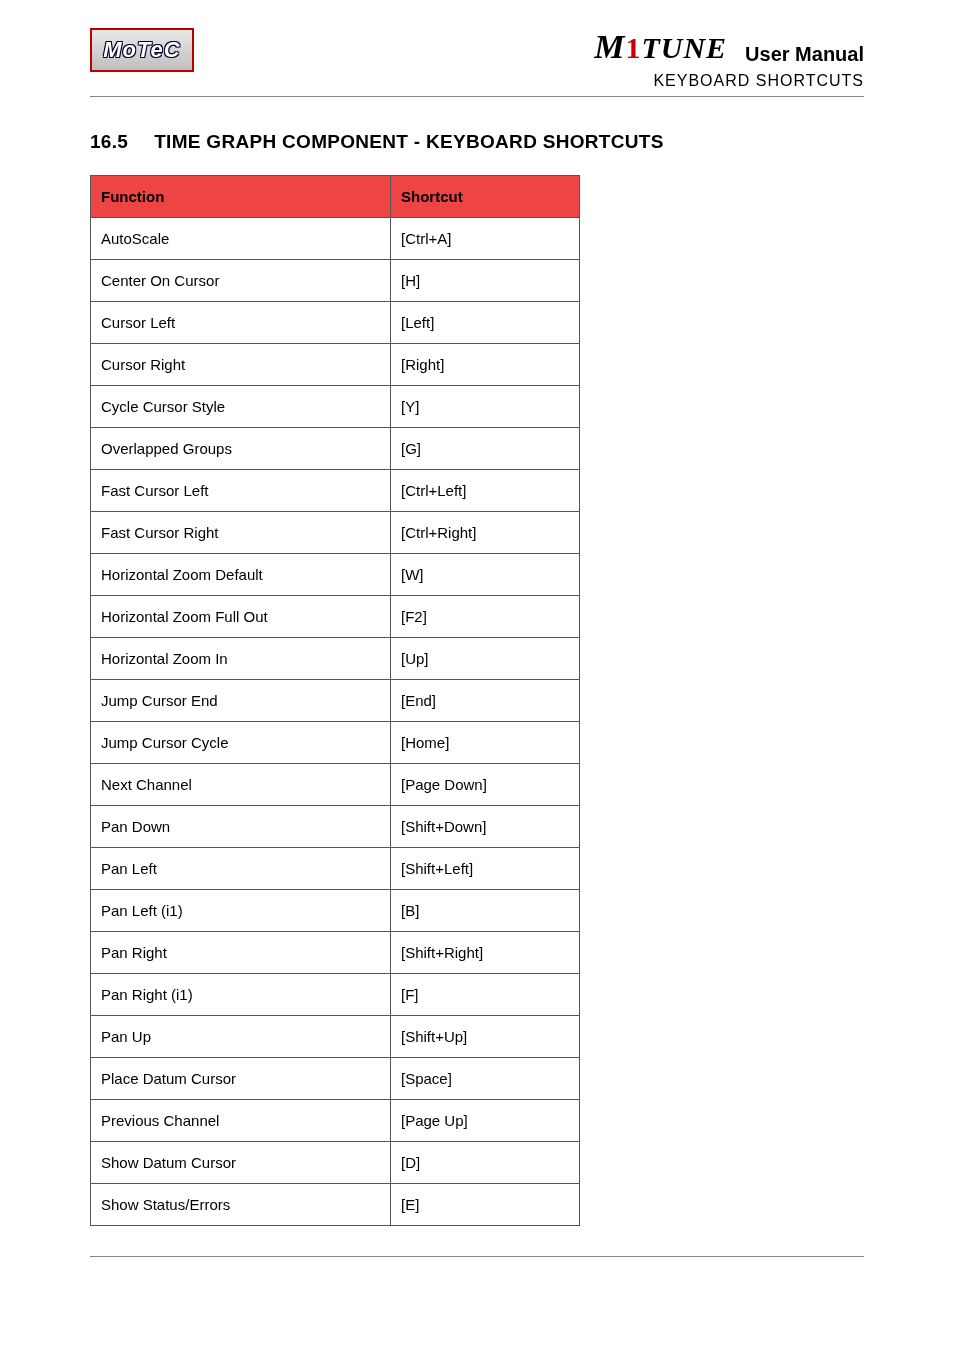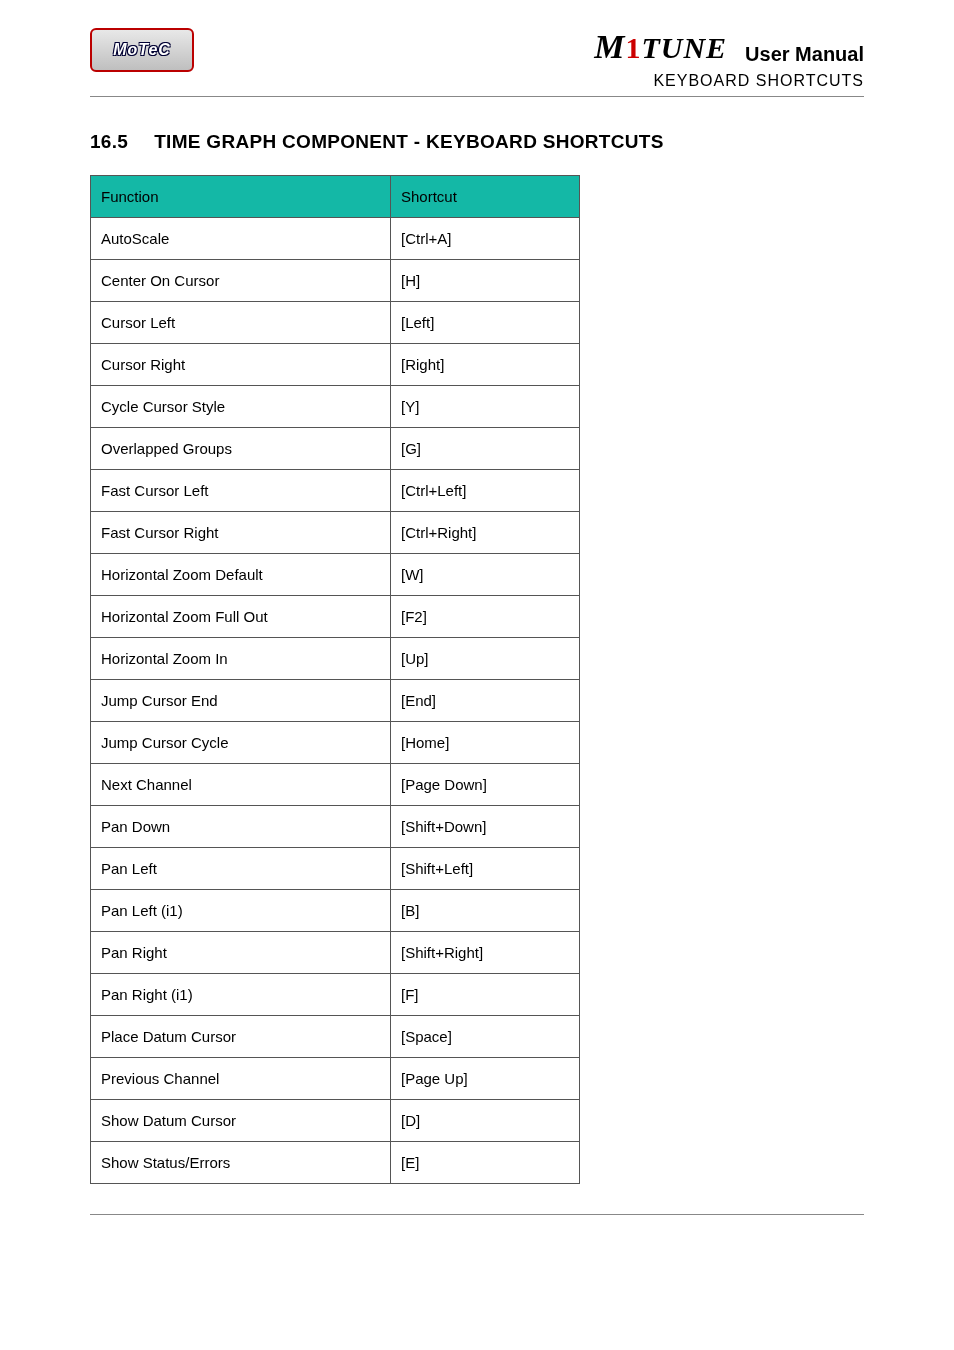--- a/index.html
+++ b/index.html
@@ -16,25 +16,25 @@
   .header-row {
     display: flex;
     justify-content: space-between;
     align-items: flex-start;
     border-bottom: 1px solid #888;
     padding-bottom: 6px;
     margin-bottom: 34px;
   }
   .motec-logo {
     width: 104px; height: 44px;
-    border: 2px solid #b00; border-radius: 6px;
+    border: 2px solid #b00; border-radius: 0;
     background: linear-gradient(#e8e8e8,#bfbfbf);
     display: flex; align-items: center; justify-content: center;
     font-weight: bold; font-style: italic;
-    color: #fff; font-size: 16px;
+    color: #fff; font-size: 22px;
     text-shadow: -1px -1px 0 #003, 1px -1px 0 #003, -1px 1px 0 #003, 1px 1px 0 #003;
     letter-spacing: 1px;
   }
   .header-right { text-align: right; }
   .brand-line { display: flex; align-items: flex-end; justify-content: flex-end; gap: 18px; }
   .m1tune { font-family: "Times New Roman", serif; font-style: italic; font-weight: bold; font-size: 30px; letter-spacing: 1px; }
   .m1tune .m { font-size: 34px; }
   .m1tune .one { color: #c00; font-style: normal; font-weight: bold; }
   .usermanual { font-size: 20px; font-weight: bold; }
   .subhead { font-size: 16px; letter-spacing: 1px; margin-top: 6px; }
@@ -45,22 +45,22 @@
     width: 490px;
     font-size: 15px;
   }
   table.shortcuts th, table.shortcuts td {
     border: 1px solid #555;
     padding: 12px 10px;
     text-align: left;
     vertical-align: middle;
   }
   table.shortcuts th {
-    font-weight: normal;
-    background: #14b8a6;
+    font-weight: bold;
+    background: #ef4444;
   }
   table.shortcuts th:first-child, table.shortcuts td:first-child { width: 300px; }
   .footer-rule { border-top: 1px solid #888; margin-top: 30px; }
 </style>
 </head>
 <body>
 
 <div class="page">
   <div class="header-row">
     <div class="motec-logo">MoTeC</div>
@@ -157,20 +157,24 @@
         </tr>
         <tr>
           <td>Pan Right</td>
           <td>[Shift+Right]</td>
         </tr>
         <tr>
           <td>Pan Right (i1)</td>
           <td>[F]</td>
         </tr>
         <tr>
+          <td>Pan Up</td>
+          <td>[Shift+Up]</td>
+        </tr>
+        <tr>
           <td>Place Datum Cursor</td>
           <td>[Space]</td>
         </tr>
         <tr>
           <td>Previous Channel</td>
           <td>[Page Up]</td>
         </tr>
         <tr>
           <td>Show Datum Cursor</td>
           <td>[D]</td>

